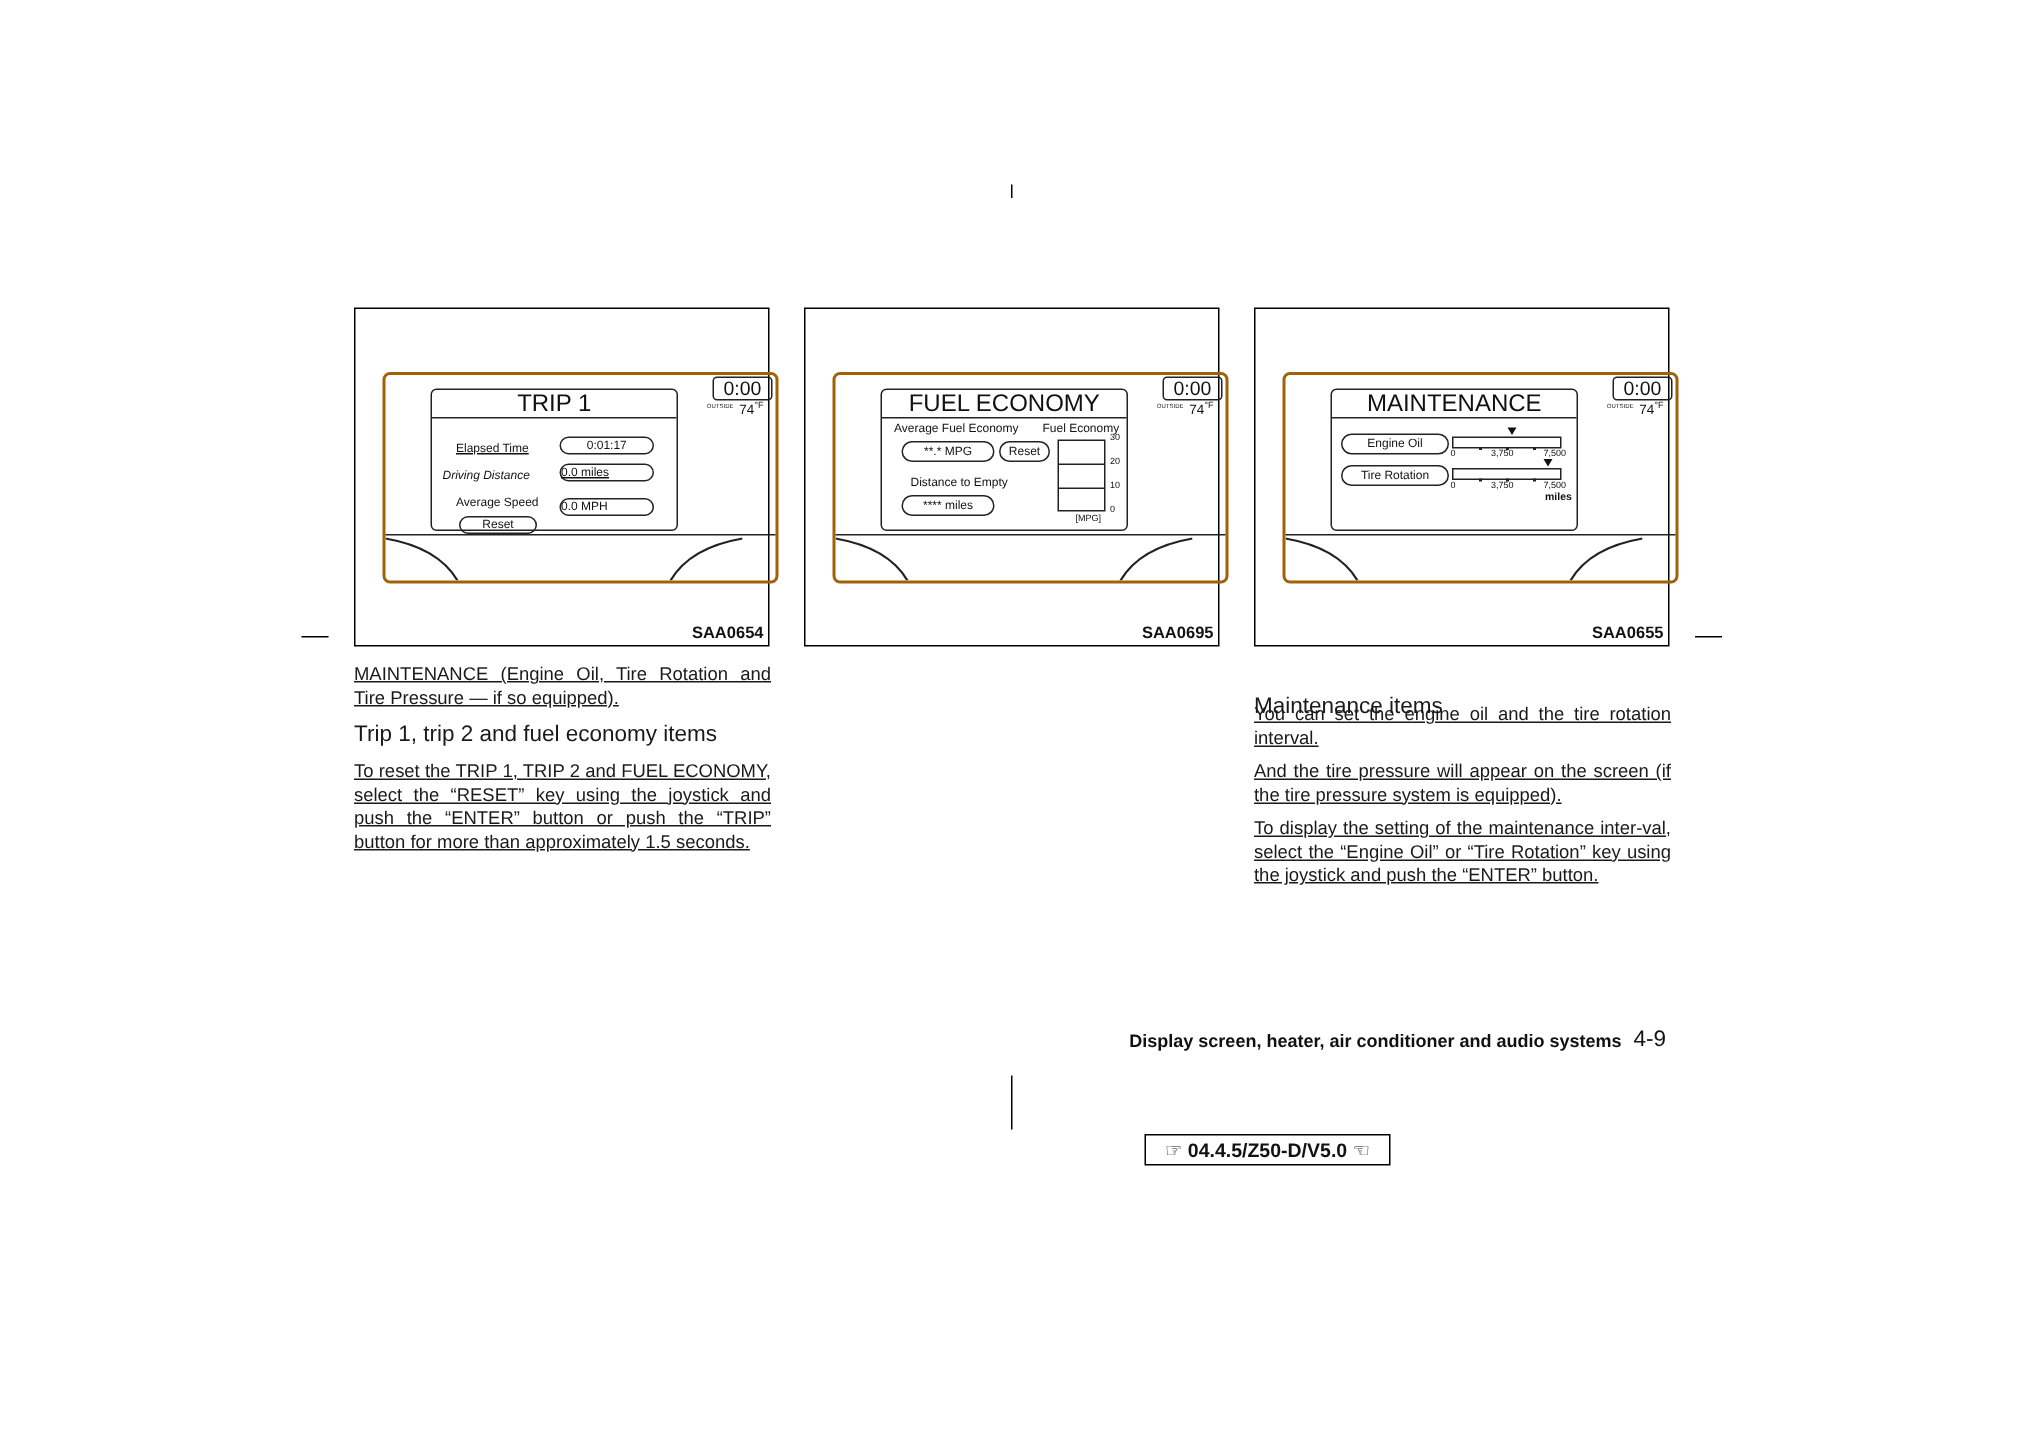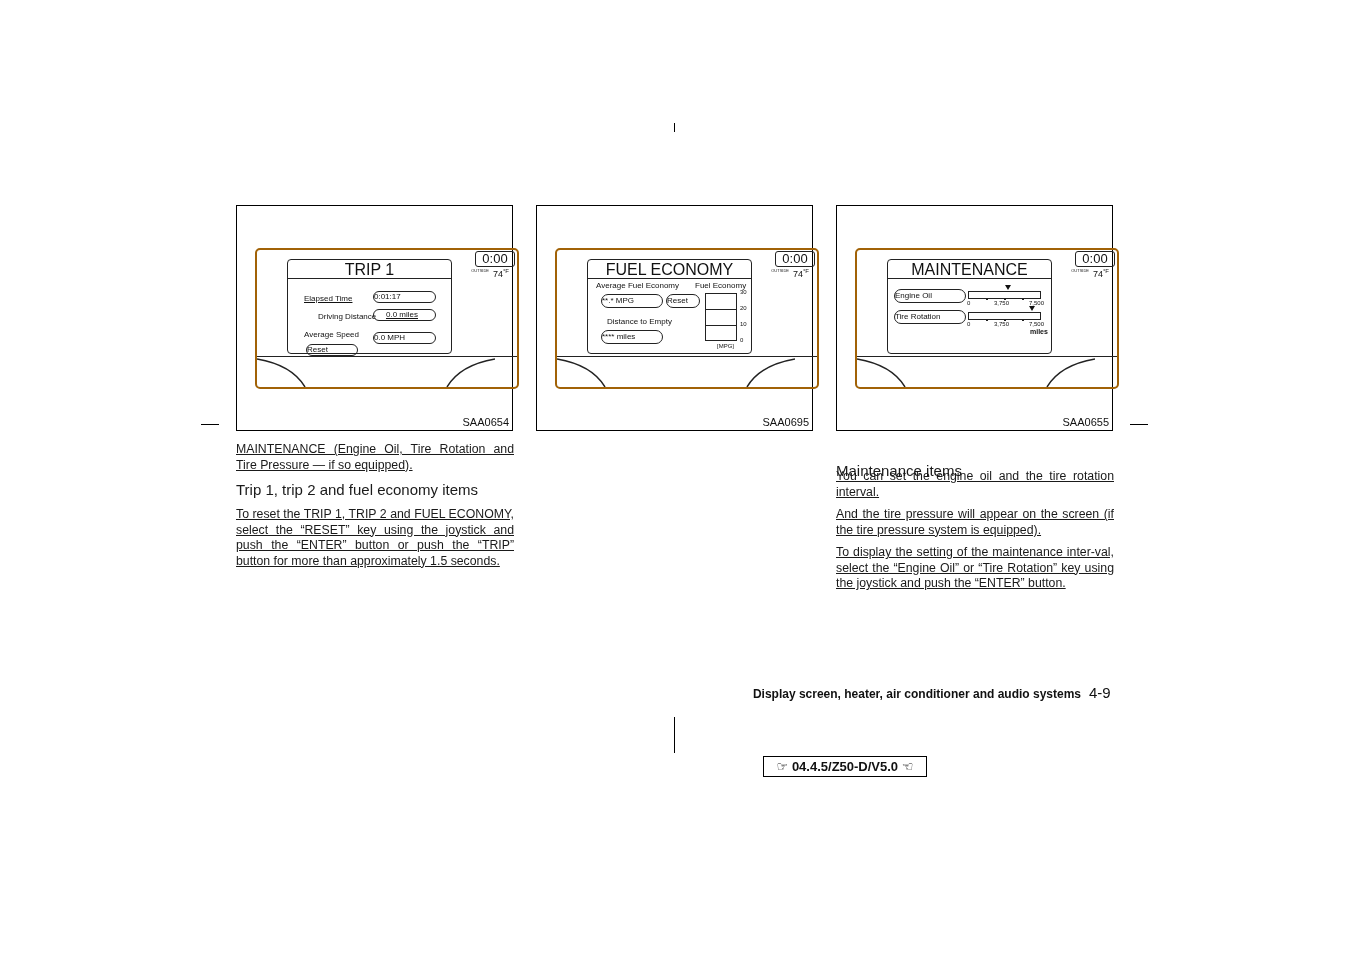--- a/index.html
+++ b/index.html
@@ -4,21 +4,21 @@
 <style>
   html, body { margin: 0; padding: 0; background: #ffffff; }
   body { width: 1351px; height: 954px; position: relative; overflow: hidden;
          font-family: "Liberation Sans", sans-serif; color: #1a1a1a; }
   .mark-v { position: absolute; width: 1px; background: #000; }
   .mark-h { position: absolute; height: 1px; background: #000; }
 
   
   .figure { position: absolute; top: 205px; width: 277px; height: 226px;
             border: 1px solid #000; box-sizing: border-box; background: #fff; }
-  .fig-code { position: absolute; right: 3px; bottom: 2px; font-size: 11px; color: #111; }
+  .fig-code { position: absolute; right: 3px; bottom: 2px; font-size: 11px; color: #111; font-weight: bold; }
 
   
   .display { position: absolute; left: 18px; top: 42px; width: 264px; height: 141px;
              border: 2px solid #a16207; border-radius: 5px; box-sizing: border-box; }
   .lower { position: absolute; left: 0; right: 0; bottom: 0; height: 30px;
            border-top: 1.5px solid #222; overflow: hidden; }
   .lower svg { position: absolute; left: 0; top: 0; }
 
   .clock { position: absolute; right: 2px; top: 1px; width: 40px; height: 16px;
            border: 1.5px solid #222; border-radius: 3px; box-sizing: border-box;
@@ -28,21 +28,21 @@
   .temp sup { font-size: 6px; }
 
   .panel { position: absolute; left: 30px; top: 9px; width: 165px; height: 95px;
            border: 1.5px solid #222; border-radius: 4px; box-sizing: border-box; }
   .panel-title { height: 18px; border-bottom: 1.5px solid #222; text-align: center;
                  font-size: 16px; line-height: 19px; color: #111; }
 
   .lbl { position: absolute; font-size: 8px; color: #111; white-space: nowrap; }
   .pill { position: absolute; height: 12px; border: 1.2px solid #222; border-radius: 7px;
           box-sizing: border-box; font-size: 8px; line-height: 10px; color: #111;
-          text-align: left; white-space: nowrap; }
+          text-align: center; white-space: nowrap; }
 
   .gauge { position: absolute; height: 8px; border: 1.2px solid #222; box-sizing: border-box; }
   .tick { position: absolute; bottom: -2px; width: 2px; height: 2px; background: #222; }
   .arrow { position: absolute; top: -7px; width: 0; height: 0;
            border-left: 3px solid transparent; border-right: 3px solid transparent;
            border-top: 5px solid #111; }
   .scale { position: absolute; font-size: 6px; color: #111; }
 
   
   .para { position: absolute; font-size: 12.3px; line-height: 15.5px; color: #1a1a1a;
@@ -69,22 +69,22 @@
 
 <div class="figure" style="left:236px;">
   <div class="display">
     <div class="clock">0:00</div>
     <div class="outside">OUTSIDE</div>
     <div class="temp"><span>74</span><sup>°F</sup></div>
     <div class="panel">
       <div class="panel-title">TRIP 1</div>
       <div class="lbl" style="left:16px;top:34px;text-decoration:underline;">Elapsed Time</div>
       <div class="pill" style="left:85px;top:31px;width:63px;">0:01:17</div>
-      <div class="lbl" style="left:30px;top:52px;">Driving Distance</div>
-      <div class="pill" style="left:85px;top:49px;width:63px;text-align:center;padding-right:5px;text-decoration:underline;">0.0 miles</div>
+      <div class="lbl" style="left:7px;top:52px;font-style:italic;">Driving Distance</div>
+      <div class="pill" style="left:85px;top:49px;width:63px;text-align:left;padding-right:5px;text-decoration:underline;">0.0 miles</div>
       <div class="lbl" style="left:16px;top:70px;">Average Speed</div>
       <div class="pill" style="left:85px;top:72px;width:63px;text-align:left;padding-right:5px;">0.0 MPH</div>
       <div class="pill" style="left:18px;top:84px;width:52px;">Reset</div>
     </div>
     <div class="lower">
       <svg width="238" height="30" viewBox="0 0 238 30">
           <path d="M0 2 Q35 8 48 30" fill="none" stroke="#222" stroke-width="1.5"></path>
           <path d="M238 2 Q203 8 190 30" fill="none" stroke="#222" stroke-width="1.5"></path>
         </svg>
     </div>

